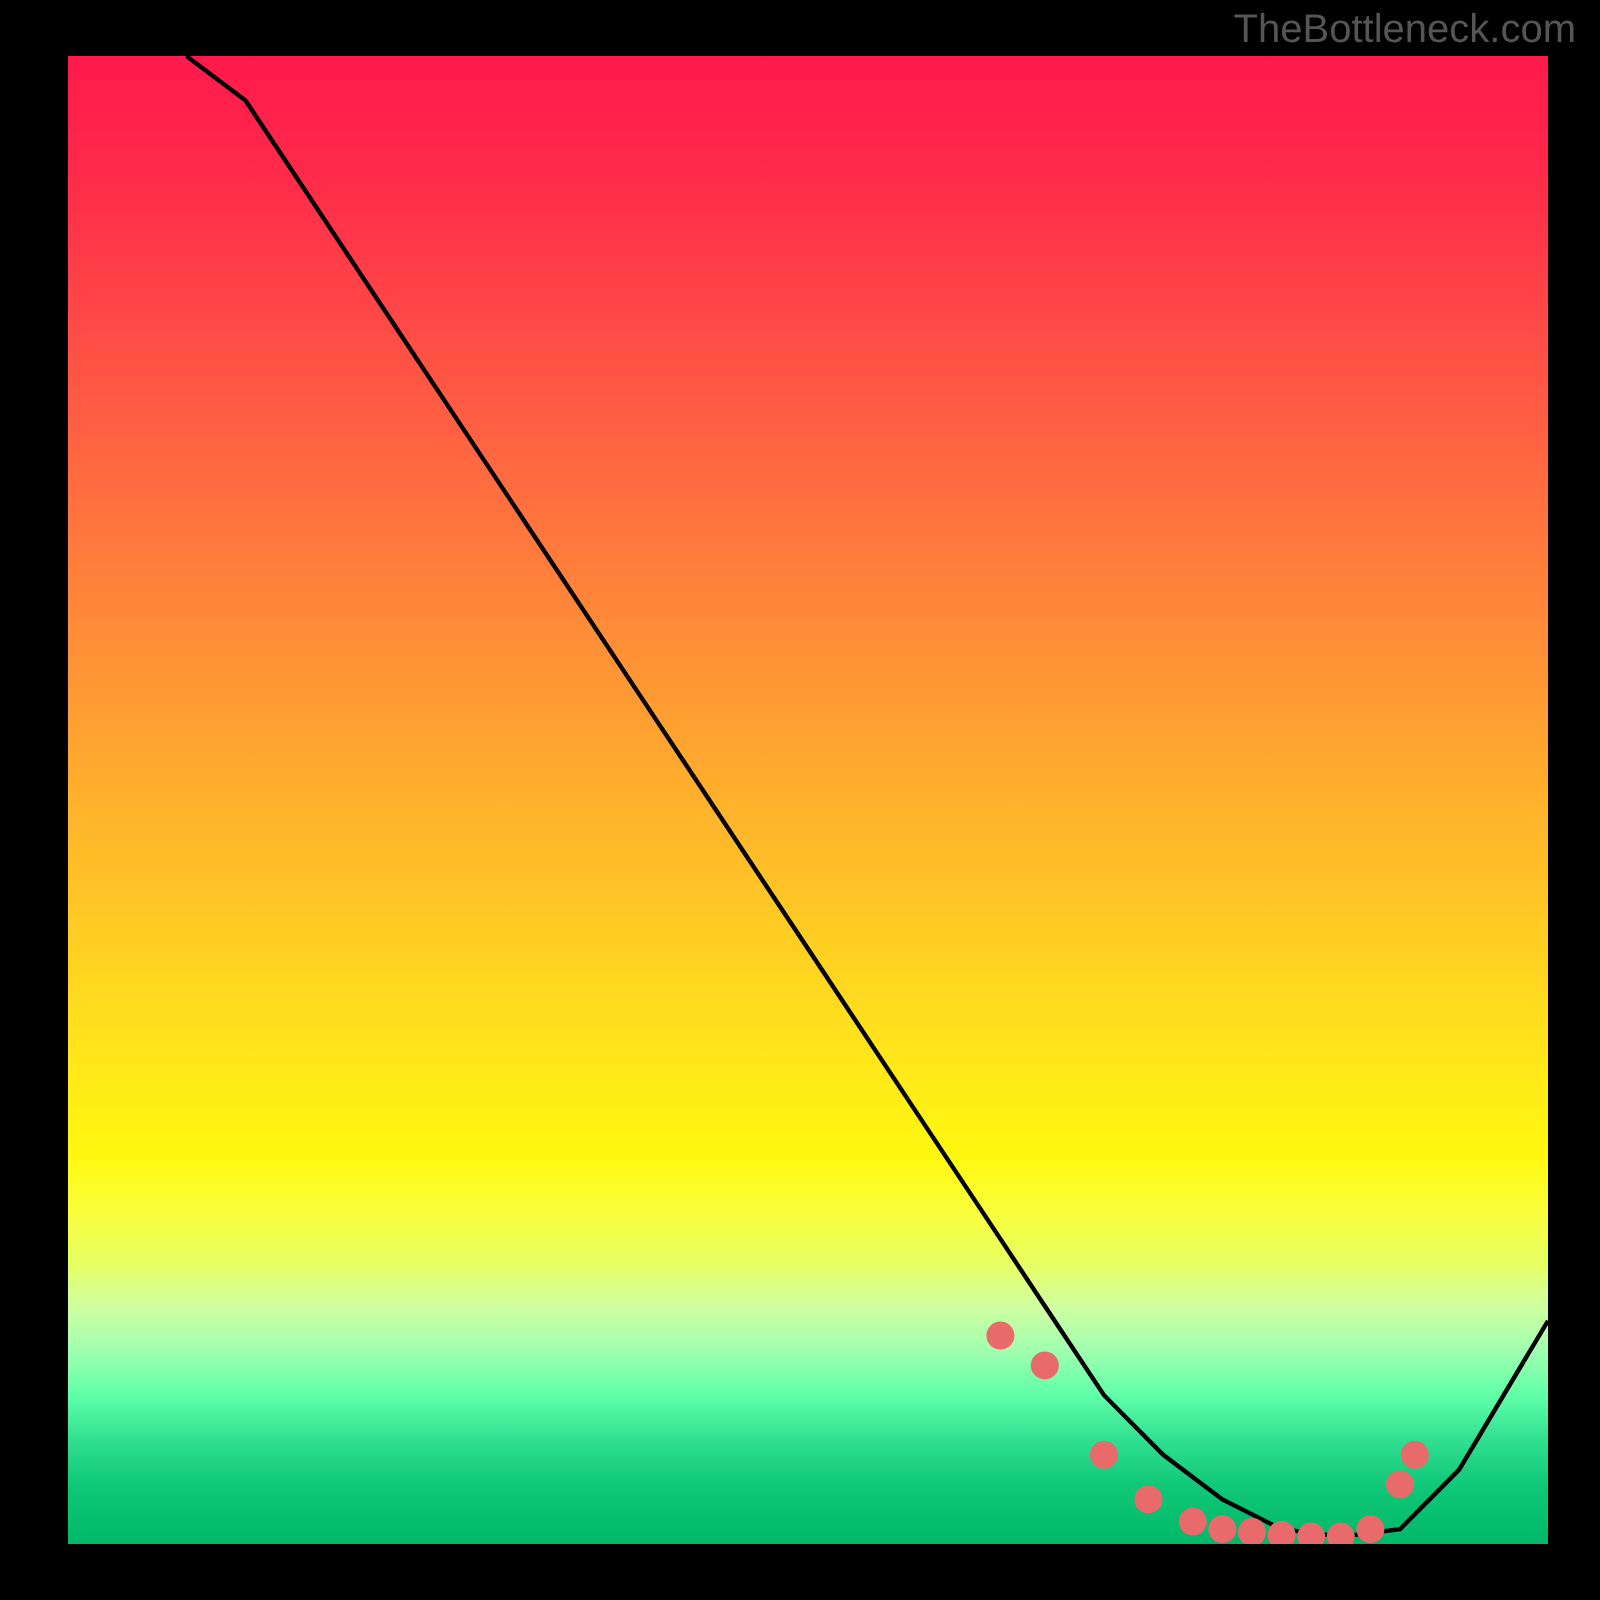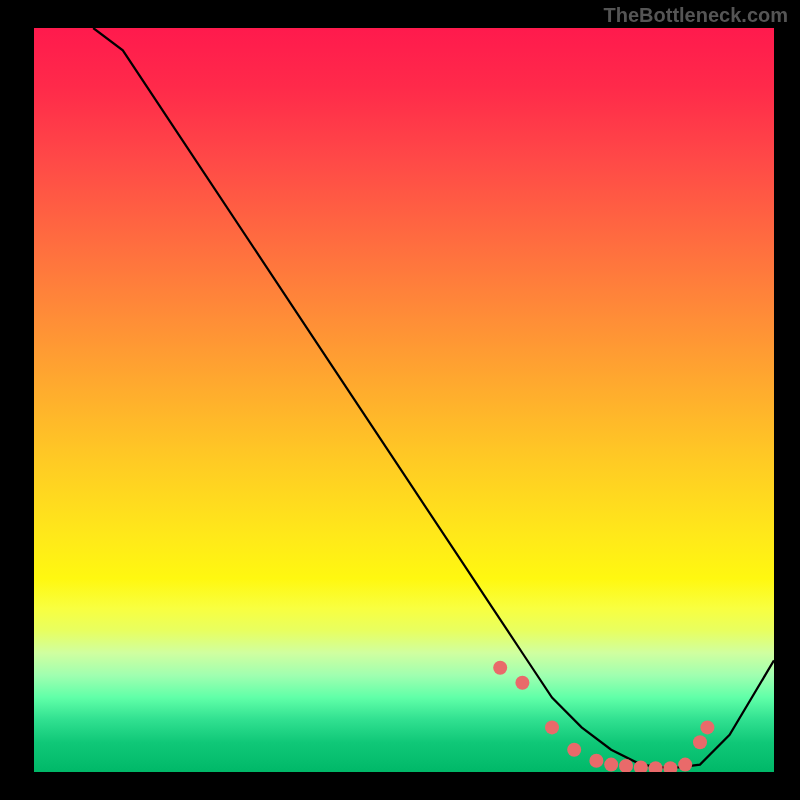--- a/index.html
+++ b/index.html
@@ -10,21 +10,21 @@
     position: relative;
     font-family: Arial, sans-serif;
     overflow: hidden;
   }
   .watermark {
     position: absolute;
     top: 4px;
     right: 12px;
     color: #555;
     font-size: 20px;
-    font-weight: 700;
+    font-weight: 400;
     z-index: 10;
   }
   .plot-area {
     position: absolute;
     left: 34px;
     top: 28px;
     width: 740px;
     height: 744px;
   }
   .gradient-bg {

